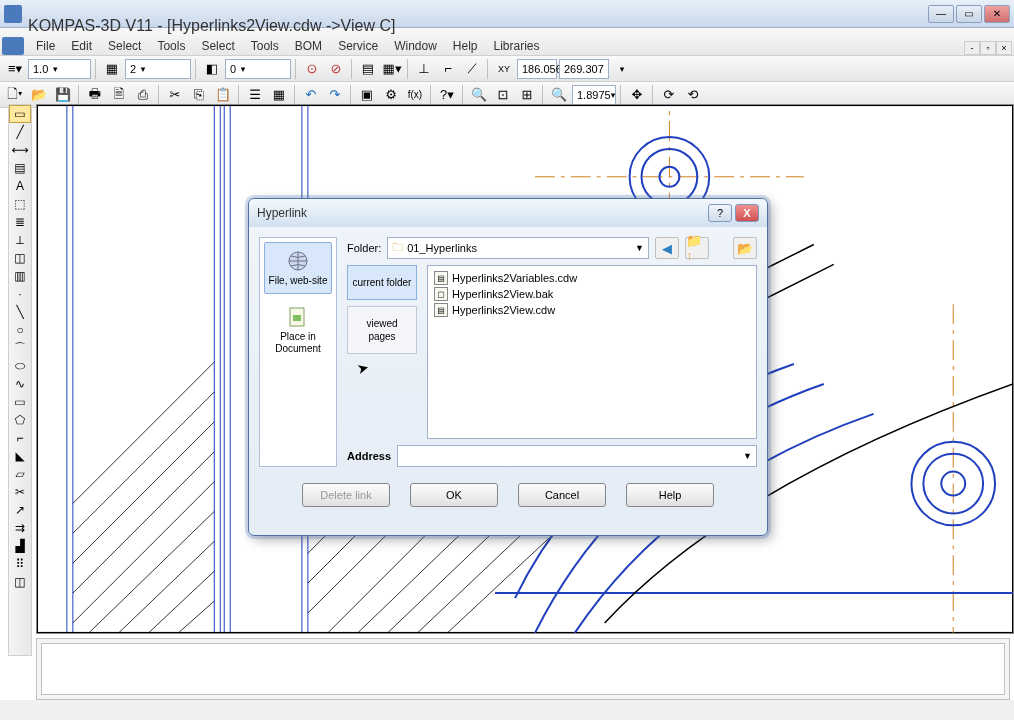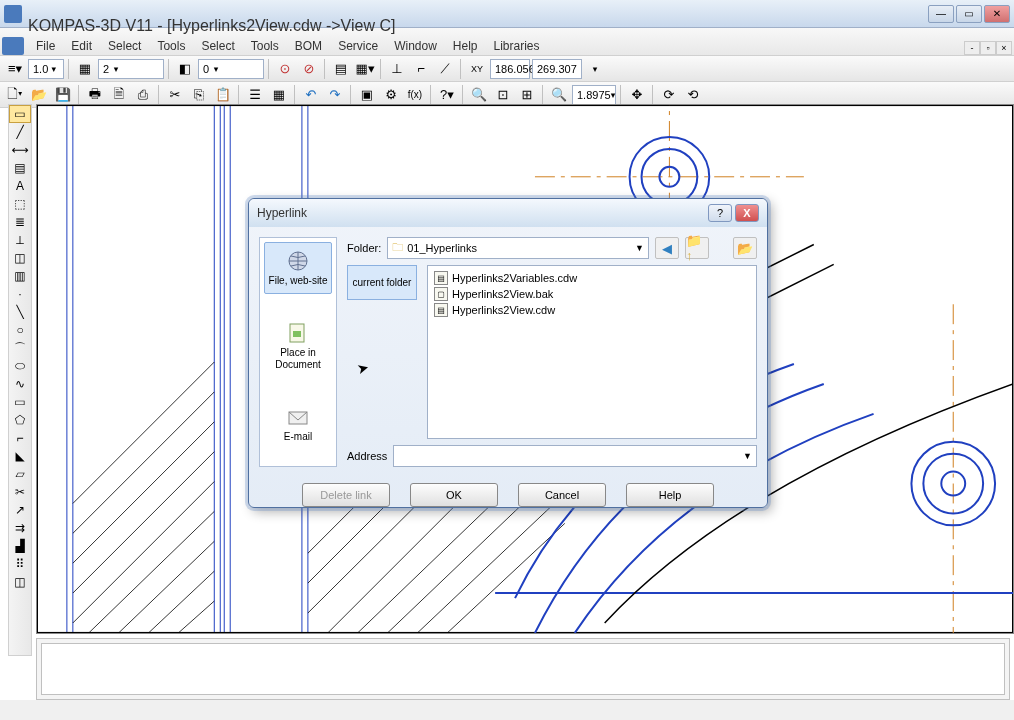--- a/index.html
+++ b/index.html
@@ -47,21 +47,21 @@
 
 .dialog-wrap { position: absolute; top: 198px; left: 248px; width: 520px; background: linear-gradient(to bottom, #f0f4fa, #e4ecf6); border: 1px solid #5070a0; border-radius: 6px; box-shadow: 0 0 0 3px rgba(100,140,200,0.3), 4px 4px 12px rgba(0,0,0,0.3); }
 .dlg-title { height: 28px; display: flex; align-items: center; padding: 0 8px; background: linear-gradient(to bottom, #f4f8fd, #d0e0f0); border-radius: 6px 6px 0 0; }
 .dlg-title-text { font-size: 12px; color: #333; flex: 1; }
 .dlg-help-btn, .dlg-close-btn { width: 24px; height: 18px; border: 1px solid #8098c0; border-radius: 3px; display: flex; align-items: center; justify-content: center; font-size: 11px; margin-left: 3px; }
 .dlg-help-btn { background: linear-gradient(to bottom, #f0f4fa, #d0dcec); }
 .dlg-close-btn { background: linear-gradient(to bottom, #f09090, #d05050); color: #fff; font-weight: bold; }
 .dlg-body { padding: 10px; display: flex; gap: 10px; }
 
 
-.link-types { width: 78px; background: #fff; border: 1px solid #b0c0d8; padding: 4px; display: flex; flex-direction: column; gap: 20px; }
+.link-types { width: 78px; background: #fff; border: 1px solid #b0c0d8; padding: 4px; display: flex; flex-direction: column; gap: 4px; }
 .link-type { display: flex; flex-direction: column; align-items: center; padding: 6px 2px; border: 1px solid transparent; border-radius: 2px; }
 .link-type.active { background: #d8e8fa; border-color: #8ab0e0; }
 .link-type-icon { width: 28px; height: 24px; margin-bottom: 2px; }
 .link-type-label { font-size: 10px; text-align: center; line-height: 1.2; }
 
 
 .right-panel { flex: 1; display: flex; flex-direction: column; gap: 6px; }
 .folder-row { display: flex; align-items: center; gap: 6px; }
 .folder-label { font-size: 11px; }
 .folder-combo { flex: 1; height: 22px; border: 1px solid #a0b0c8; background: #fff; display: flex; align-items: center; padding: 0 4px; font-size: 11px; }
@@ -69,26 +69,26 @@
 .folder-icon-btn { width: 24px; height: 22px; border: 1px solid #c0c0c0; background: #f0f0f0; border-radius: 2px; display: flex; align-items: center; justify-content: center; font-size: 13px; }
 
 .browse-row { display: flex; gap: 10px; flex: 1; }
 .browse-tabs { width: 70px; display: flex; flex-direction: column; gap: 6px; }
 .browse-tab { padding: 10px 4px; border: 1px solid #c0c8d8; font-size: 10px; text-align: center; line-height: 1.3; background: #f4f6fa; }
 .browse-tab.active { background: #d8e8fa; border-color: #8ab0e0; }
 .file-list { flex: 1; border: 1px solid #a0b0c8; background: #fff; padding: 4px; height: 174px; }
 .file-item { display: flex; align-items: center; gap: 4px; font-size: 11px; padding: 1px 2px; }
 .file-icon { width: 14px; height: 14px; border: 1px solid #888; background: #f8f8f0; font-size: 8px; display: flex; align-items: center; justify-content: center; }
 
-.address-row { display: flex; align-items: center; gap: 6px; }
+.address-row { display: flex; align-items: center; gap: 6px; font-weight: bold; }
 .address-label { font-size: 11px; }
 .address-combo { flex: 1; height: 22px; border: 1px solid #a0b0c8; background: #fff; display: flex; align-items: center; }
 .address-combo .drop { margin-left: auto; padding: 0 4px; font-size: 9px; }
 
-.dlg-buttons { display: flex; gap: 20px; justify-content: center; padding: 6px 10px 0; }
+.dlg-buttons { display: flex; gap: 20px; justify-content: center; padding: 6px 10px 28px; }
 .dlg-btn { min-width: 88px; height: 24px; border: 1px solid #888; border-radius: 3px; background: linear-gradient(to bottom, #fdfdfd, #e0e0e0); font-size: 11px; display: flex; align-items: center; justify-content: center; }
 .dlg-btn.disabled { color: #999; }
 
 .cursor-ptr { position: absolute; top: 360px; left: 357px; font-size: 14px; transform: rotate(-15deg); pointer-events: none; z-index: 10;}
 </style>
 </head>
 <body>
 
 <div class="titlebar">
   <div class="app-icon"></div>
@@ -115,21 +115,21 @@
   <div class="menu-item">Libraries</div>
   <div class="mdi-controls">
     <div class="mdi-btn">-</div>
     <div class="mdi-btn">▫</div>
     <div class="mdi-btn">×</div>
   </div>
 </div>
 
 <div class="toolbar-row">
   <div class="tool-btn">≡▾</div>
-  <div class="tool-combo" style="width:36px">
+  <div class="tool-combo" style="width:63px">
       <span>1.0</span>
       <span class="drop">▾</span>
     </div>
   <div class="tool-sep"></div>
   <div class="tool-btn">▦</div>
   <div class="tool-combo" style="width:66px">
       <span>2</span>
       <span class="drop">▾</span>
     </div>
   <div class="tool-sep"></div>
@@ -309,27 +309,20 @@
 web-site</div>
       </div>
       <div class="link-type">
         <svg class="link-type-icon" viewBox="0 0 28 24">
             <rect x="6" y="3" width="14" height="18" fill="#f8f8e8" stroke="#80a060"></rect>
             <rect x="9" y="10" width="8" height="6" fill="#80c060"></rect>
           </svg>
         <div class="link-type-label">Place
 in Document</div>
       </div>
-      <div class="link-type">
-        <svg class="link-type-icon" viewBox="0 0 28 24">
-            <rect x="5" y="7" width="18" height="12" fill="#f0f0f0" stroke="#888"></rect>
-            <path d="M5 7 L14 15 L23 7" stroke="#888" fill="none"></path>
-          </svg>
-        <div class="link-type-label">E-mail</div>
-      </div>
     </div>
 
     <div class="right-panel">
       <div class="folder-row">
         <span class="folder-label">Folder:</span>
         <div class="folder-combo">
           <span style="color:#d8b040;margin-right:4px">🗀</span>
           <span>01_Hyperlinks</span>
           <span class="drop">▼</span>
         </div>
@@ -342,20 +335,22 @@
         <div style="width:12px"></div>
         <div class="folder-icon-btn">
             <span style="color:#d8b040">📂</span>
           </div>
       </div>
 
       <div class="browse-row">
         <div class="browse-tabs">
           <div class="browse-tab active">current
 folder</div>
+          <div class="browse-tab">viewed
+pages</div>
         </div>
         <div class="file-list">
           <div class="file-item">
             <div class="file-icon">▤</div>
             <span>Hyperlinks2Variables.cdw</span>
           </div>
           <div class="file-item">
             <div class="file-icon">▢</div>
             <span>Hyperlinks2View.bak</span>
           </div>

